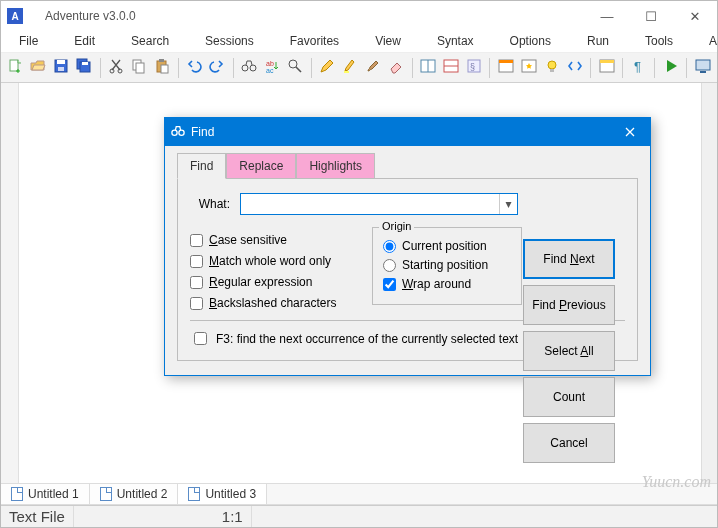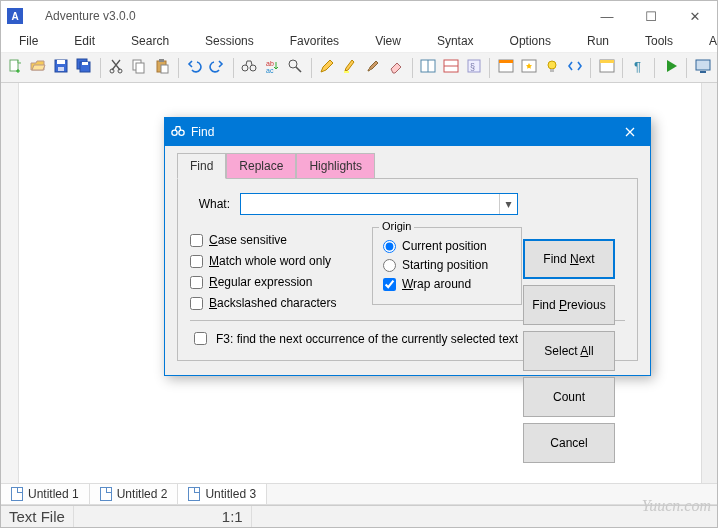--- a/index.html
+++ b/index.html
@@ -138,21 +138,21 @@
     color:#444;
   }
   .status-cell {
     padding: 0 8px;
     border-right:1px solid #ddd;
     height:100%;
     display:flex;align-items:center;
   }
   .status-cell.pos { margin-left: 140px; }
   .watermark{
-    position:absolute;right:6px;bottom:12px;
+    position:absolute;right:6px;bottom:36px;
     font-size:16px;color:#c9c9c9;font-style:italic;font-family:Georgia,serif;
     pointer-events:none;
   }
 
   
   .dialog {
     position:absolute;
     left:119px; top:116px;
     width: 487px;
     background:#f0f0f0;

